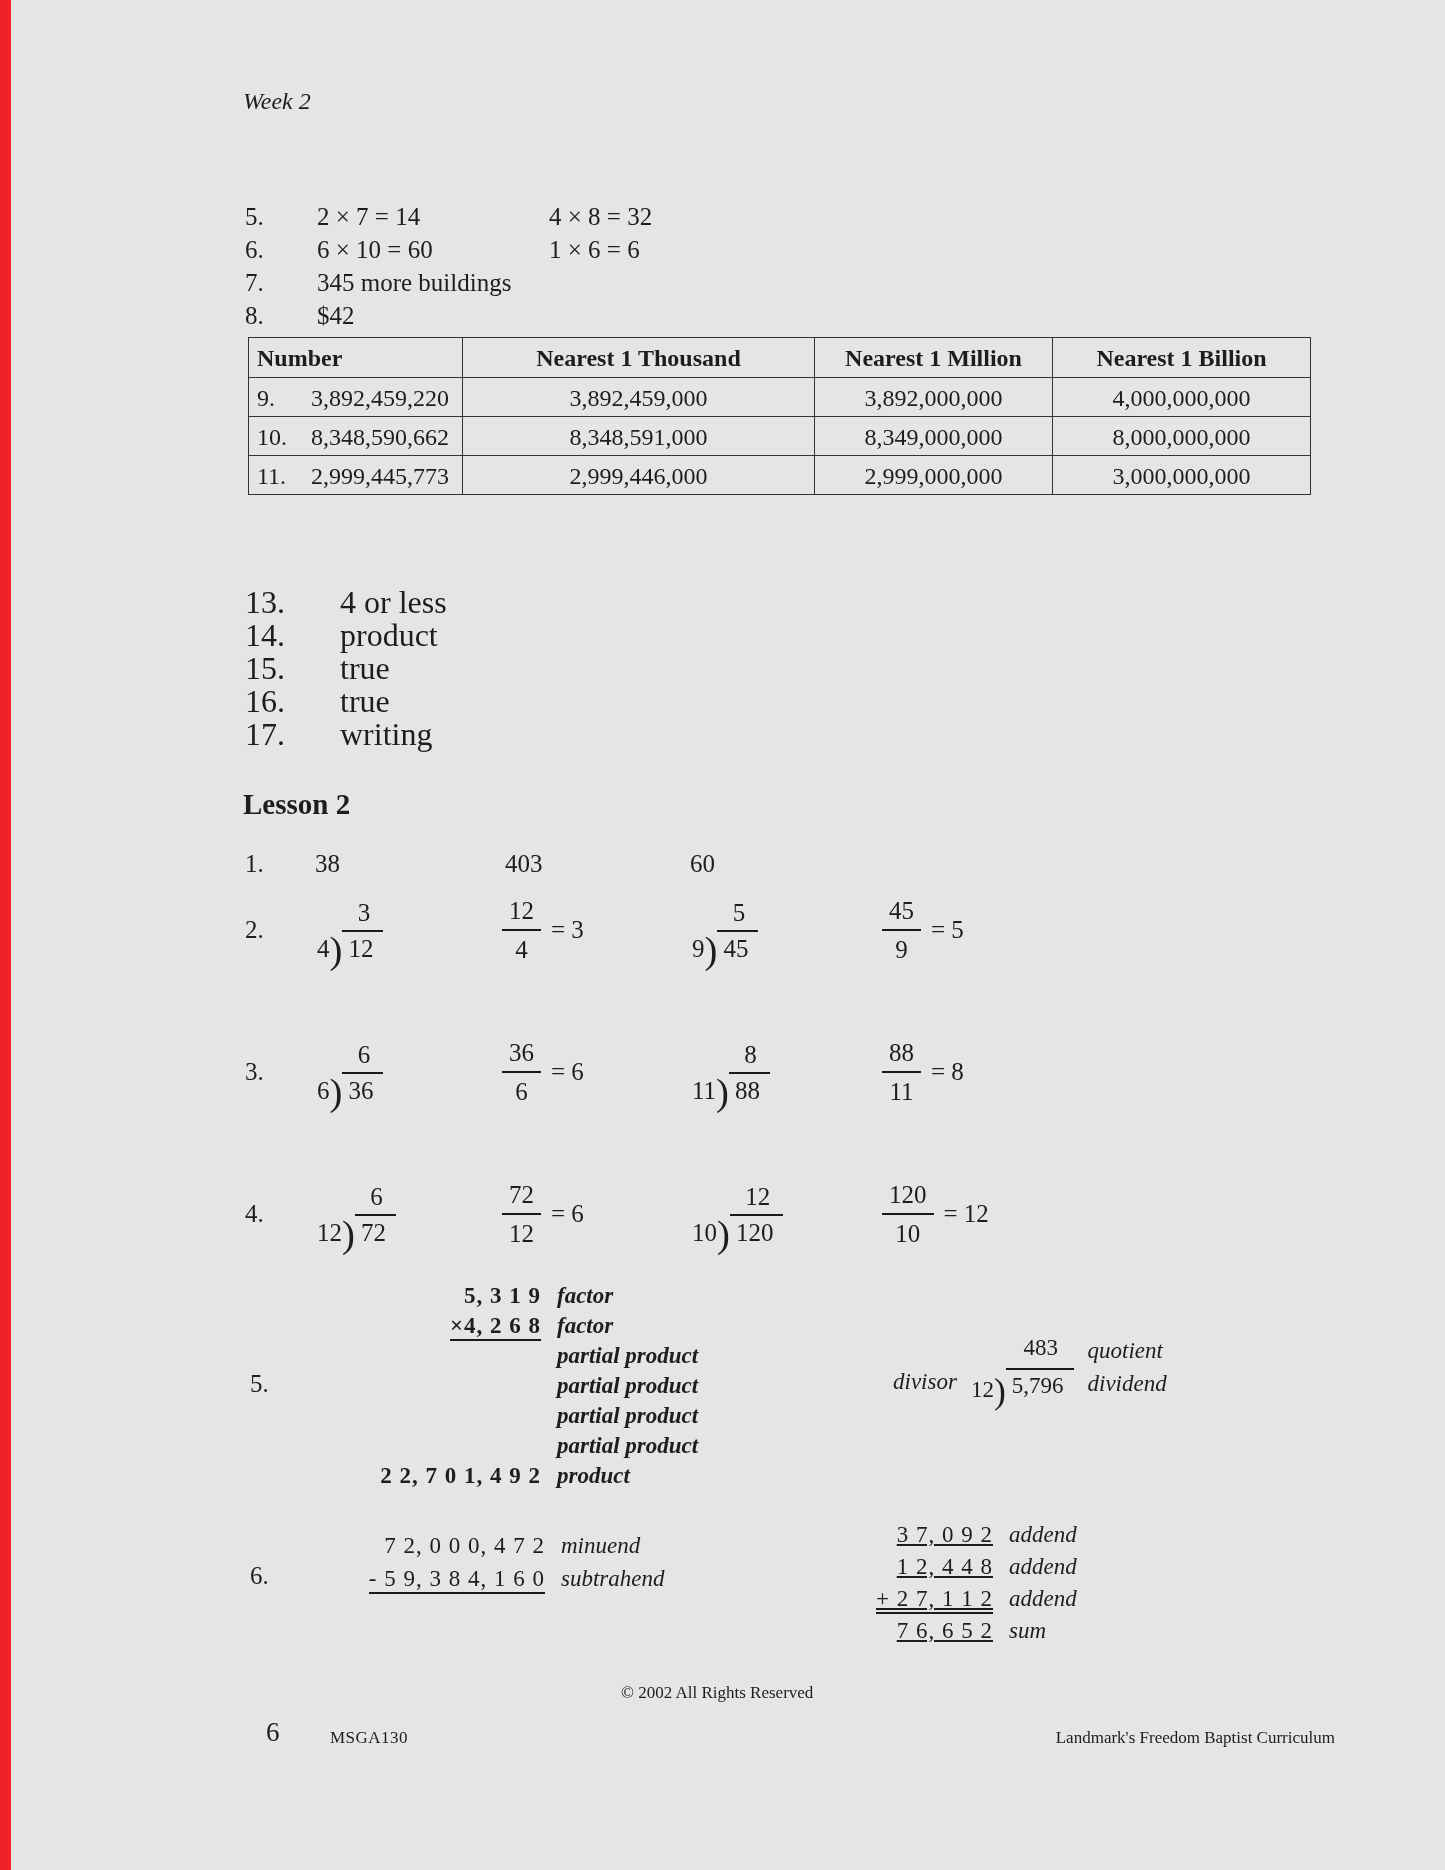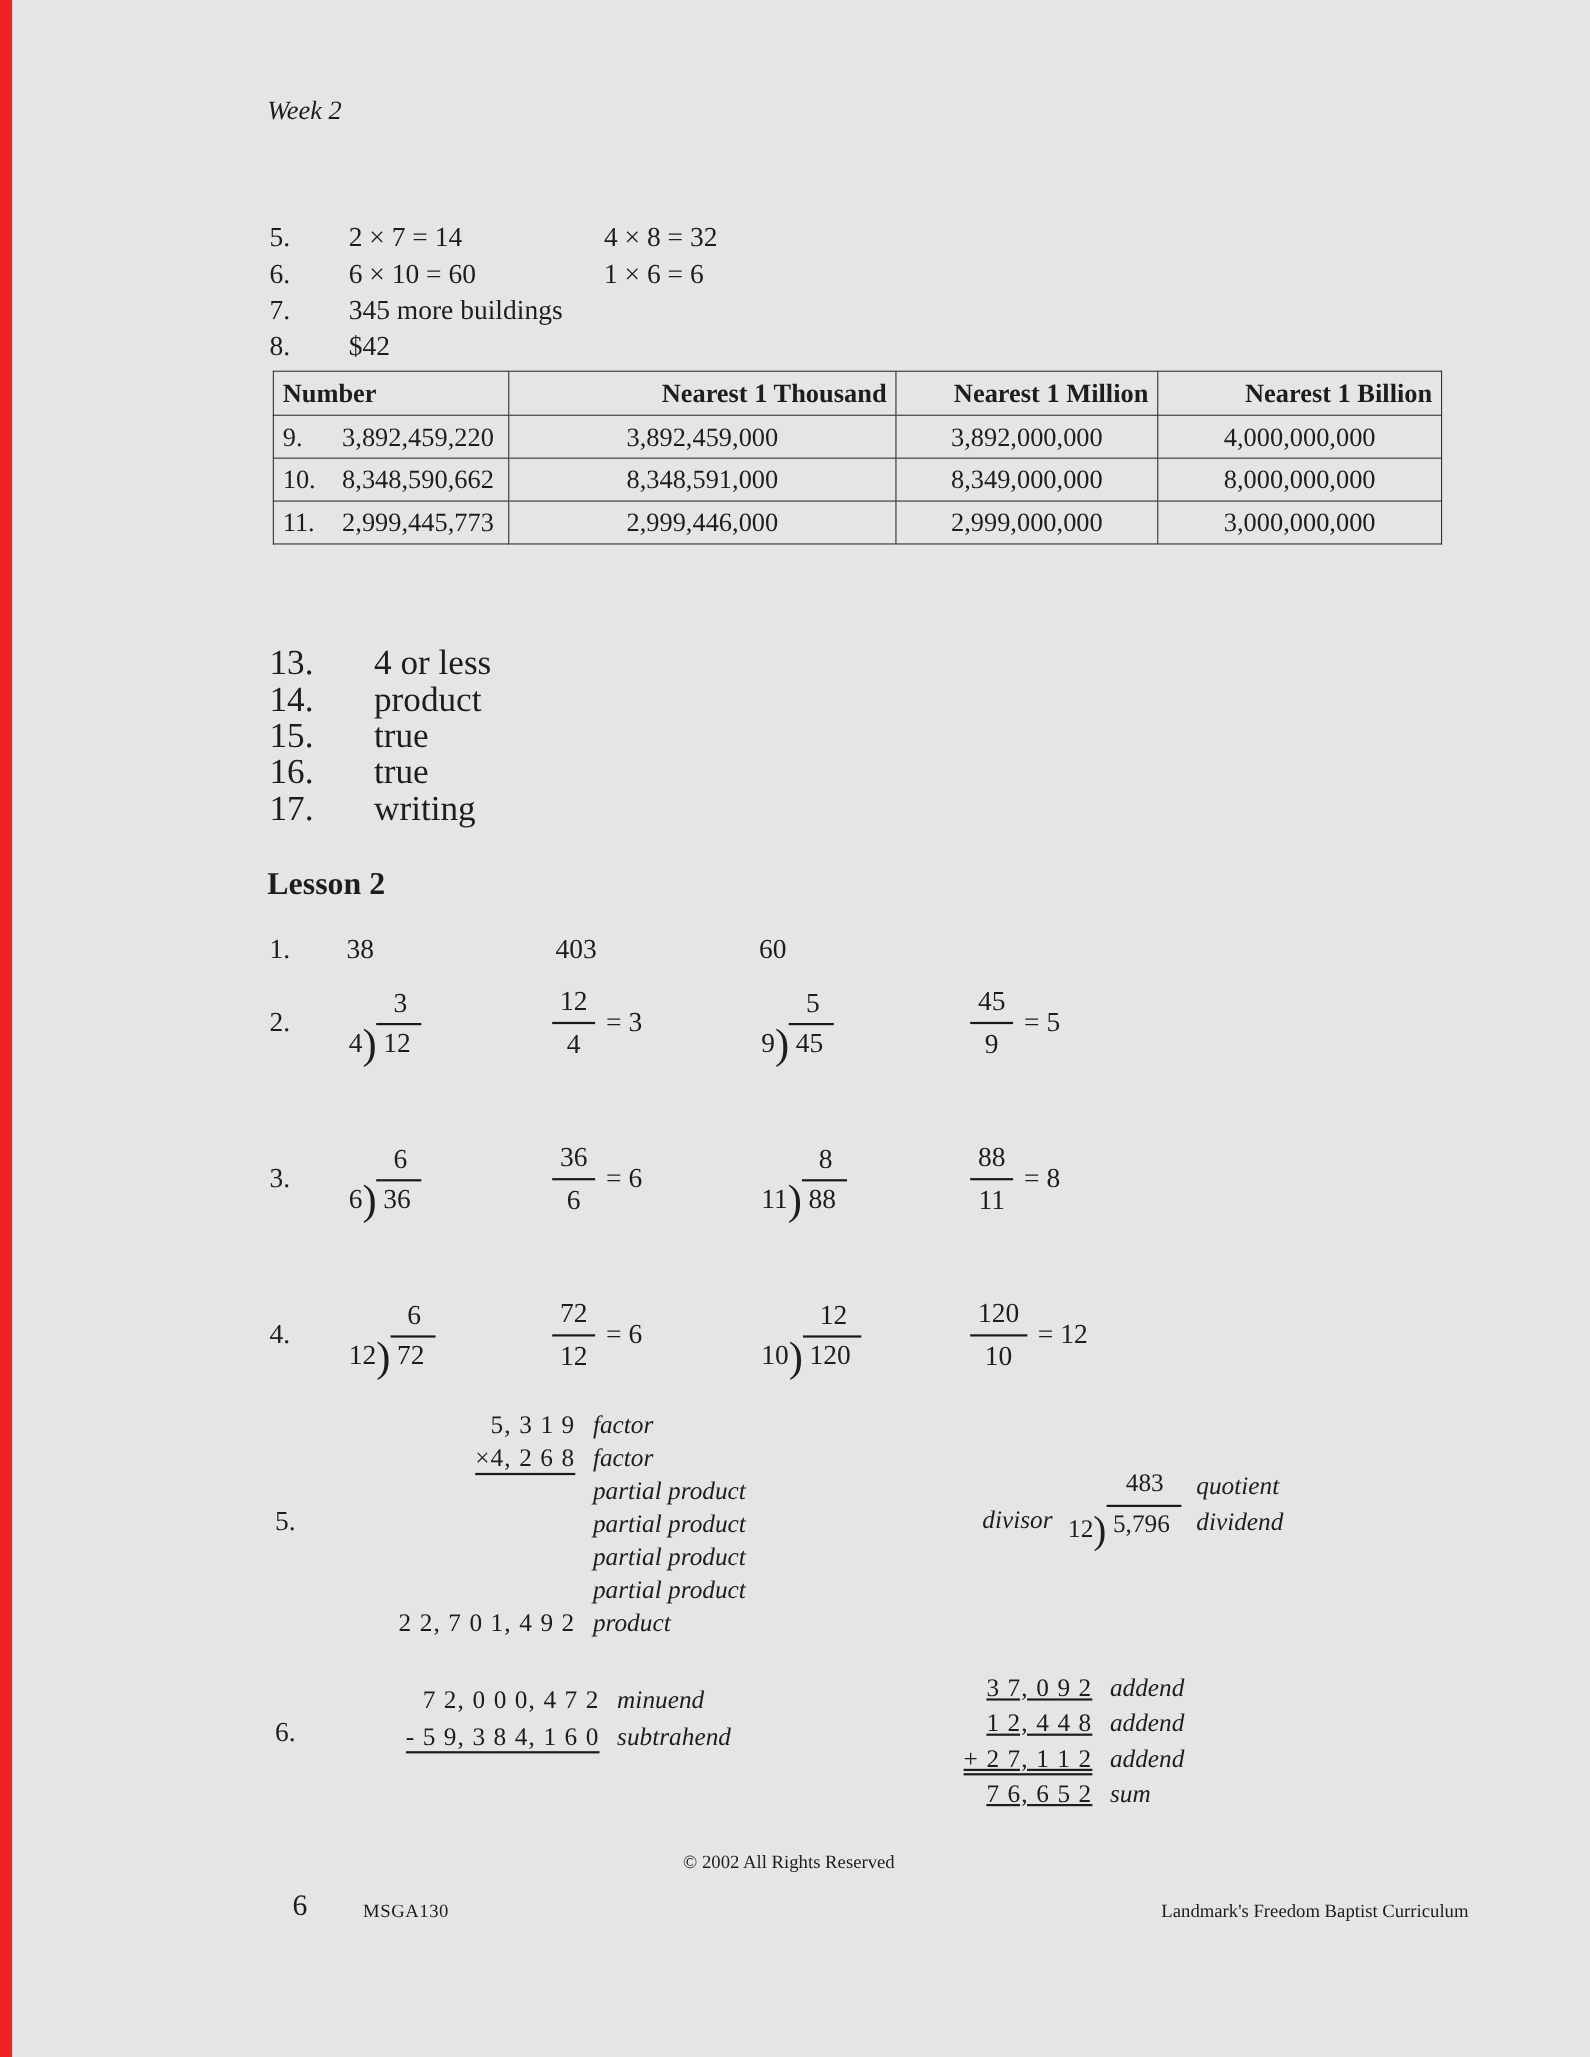--- a/index.html
+++ b/index.html
@@ -13,21 +13,21 @@
 
   
   .ans-top{position:absolute;left:245px;top:201px;font-size:25px;}
   .arow{display:flex;height:33px;white-space:nowrap;}
   .anum{width:72px;}
   .acol1{width:232px;}
 
   
   .rtable{position:absolute;left:248px;top:337px;width:1062px;border-collapse:collapse;font-size:24px;table-layout:fixed;}
   .rtable th,.rtable td{border:1.7px solid #333333;padding:4px 8px 3px;white-space:nowrap;}
-  .rtable th{font-weight:bold;text-align:right;height:32px;}
+  .rtable th{font-weight:bold;text-align:center;height:32px;}
   .rtable th.left{text-align:left;}
   .rtable td{text-align:center;height:31px;}
   .rtable td.left{text-align:left;}
   .rnum{display:inline-block;width:54px;}
 
   
   .ans-mid{position:absolute;left:245px;top:582px;font-size:32px;}
   .mrow{display:flex;height:33px;white-space:nowrap;}
   .mnum{width:95px;}
 
@@ -60,21 +60,21 @@
   .fd{padding-top:3px;}
   .feq{margin-left:10px;white-space:nowrap;}
 
   
   .item5-num{position:absolute;left:250px;top:1368px;font-size:25px;}
   .stack{font-size:23px;}
   .srow{display:flex;height:30px;align-items:baseline;white-space:nowrap;}
   .opnum{text-align:right;letter-spacing:1px;}
   .uline{border-bottom:2px solid #1a1a1a;padding-bottom:1px;}
   .oplabel{padding-left:16px;font-style:italic;}
-  .mult{position:absolute;left:305px;top:1282px;}
+  .mult{position:absolute;left:323px;top:1282px;font-weight:bold;}
   .mult .opnum{width:218px;}
   .div5{position:absolute;left:893px;top:1335px;font-size:23px;display:flex;}
   .d5-divisor{font-style:italic;align-self:flex-end;padding:0 14px 6px 0;}
   .d5-labels{display:flex;flex-direction:column;font-style:italic;padding-left:14px;padding-top:2px;}
   .d5-labels span{height:33px;display:block;}
 
   
   .item6-num{position:absolute;left:250px;top:1560px;font-size:25px;}
   .sub{position:absolute;left:300px;top:1532px;}
   .sub .opnum{width:245px;}

